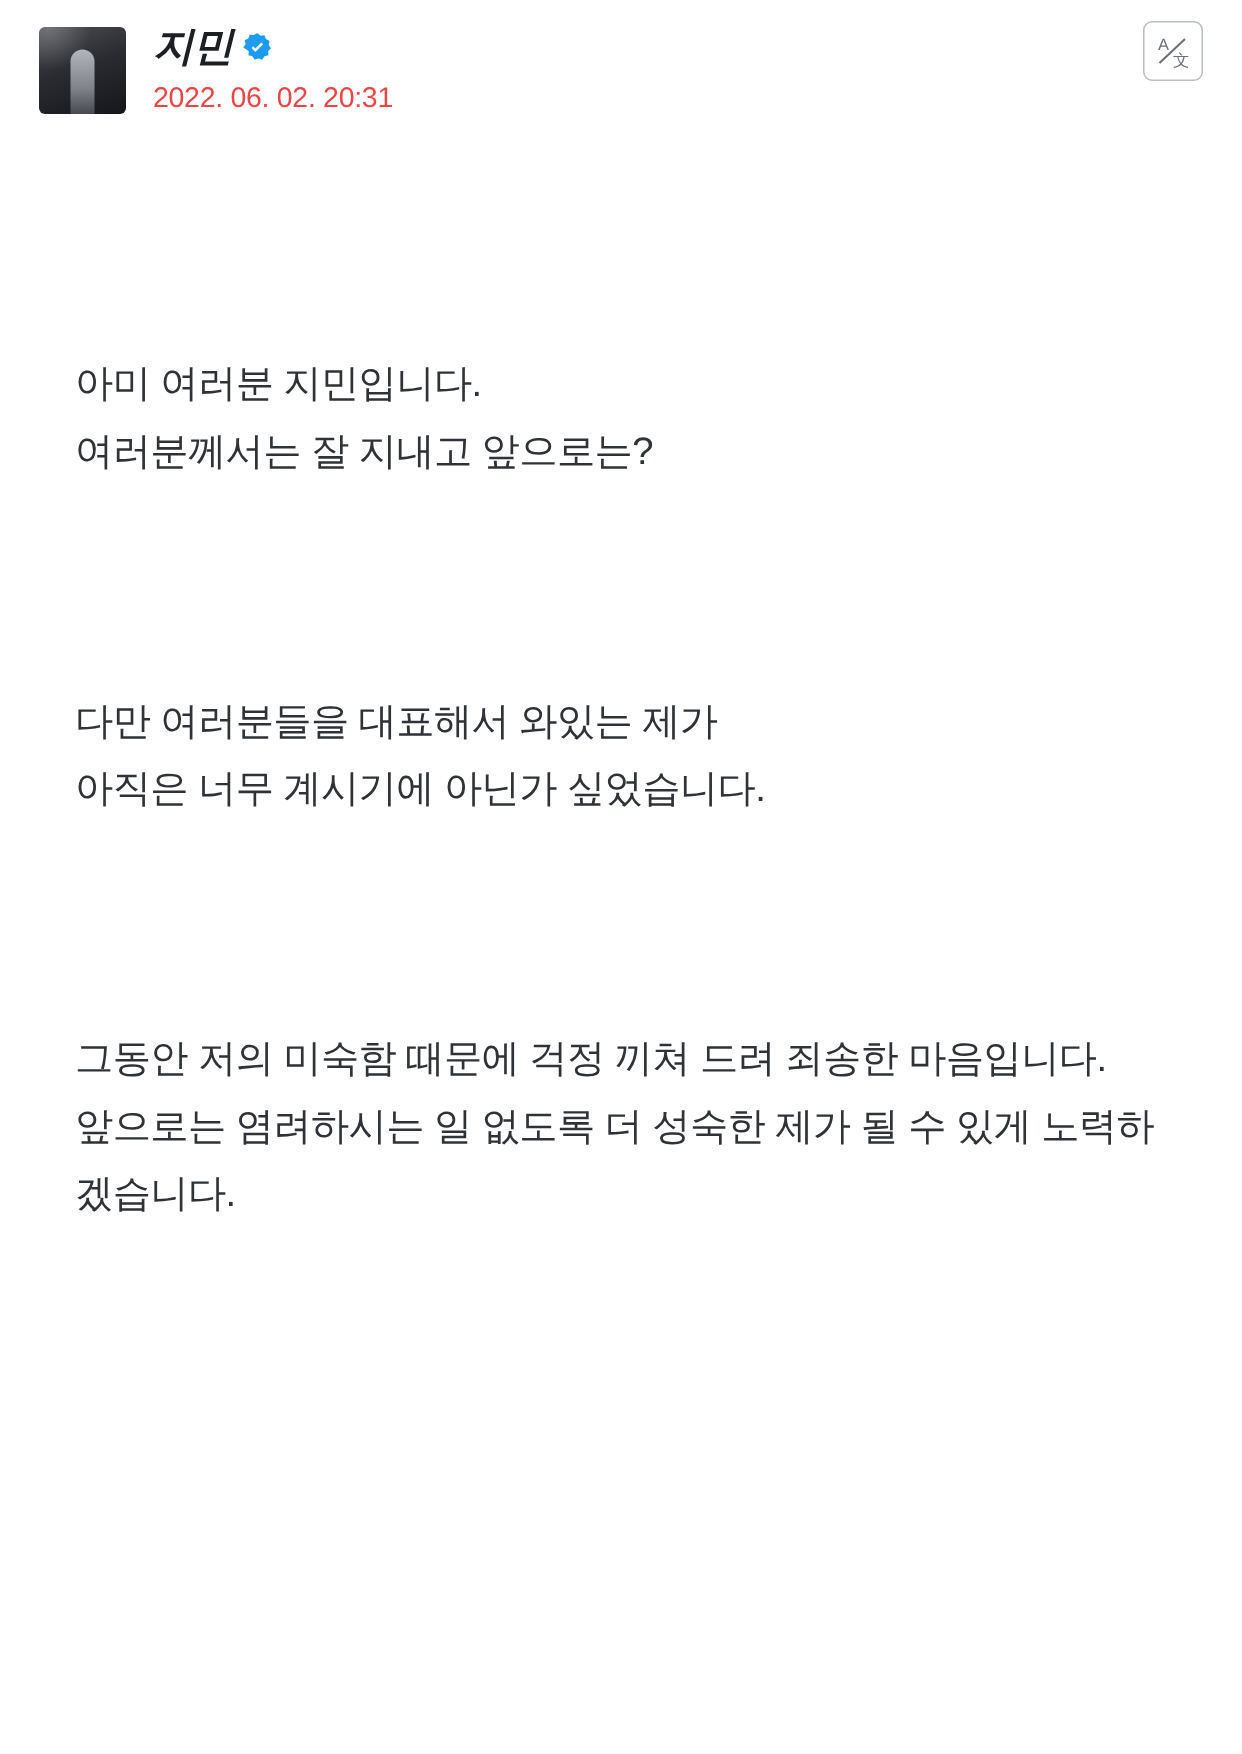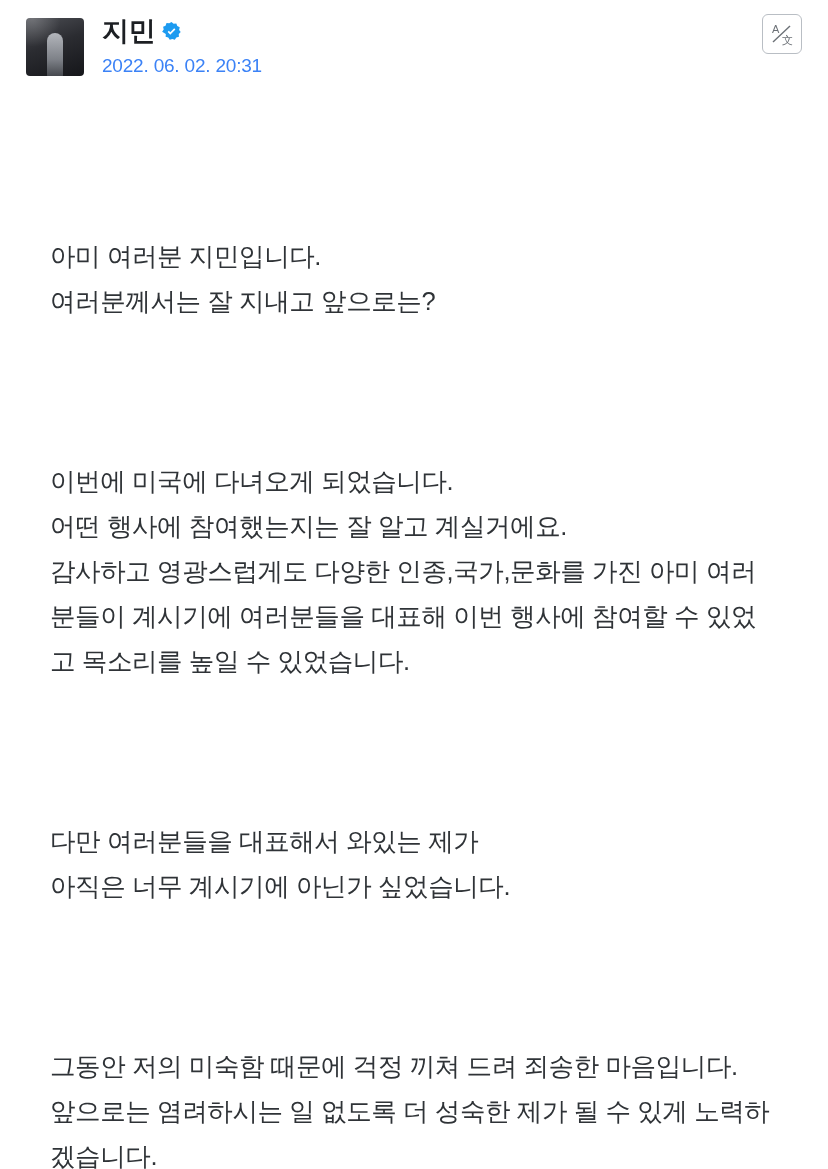--- a/index.html
+++ b/index.html
@@ -63,39 +63,40 @@
   .header-text {
     margin-left: 18px;
     padding-top: 2px;
     min-width: 0;
   }
   .name-row {
     display: flex;
     align-items: center;
     gap: 6px;
     height: 30px;
+    font-style: italic;
   }
   .author-name {
     font-size: 27px;
     font-weight: bold;
     color: #1c1f23;
     letter-spacing: -0.3px;
     line-height: 30px;
   }
   .verified-badge {
     width: 21px;
     height: 21px;
     position: relative;
     display: inline-block;
   }
   .verified-badge svg { display: block; }
   .timestamp {
     margin-top: 9px;
     font-size: 19px;
-    color: #3b82f6;
+    color: #ef4444;
     letter-spacing: -0.2px;
     line-height: 22px;
   }
 
   .translate-btn {
     position: absolute;
     right: 26px;
     top: 14px;
     width: 40px;
     height: 40px;
@@ -153,23 +154,20 @@
         <text x="3" y="12" font-family="Liberation Sans, sans-serif" font-size="11" fill="#6b7076">A</text>
         <line x1="4" y1="21" x2="21" y2="5" stroke="#6b7076" stroke-width="1.4"></line>
         <text x="13" y="23" font-family="Liberation Sans, sans-serif" font-size="11" fill="#6b7076">文</text>
       </svg>
     </div>
   </div>
 
   <div class="post-body">
     <p class="para">아미 여러분 지민입니다.
 여러분께서는 잘 지내고 앞으로는?</p>
-    <p class="para">이번에 미국에 다녀오게 되었습니다.
-어떤 행사에 참여했는지는 잘 알고 계실거에요.
-감사하고 영광스럽게도 다양한 인종,국가,문화를 가진 아미 여러분들이 계시기에 여러분들을 대표해 이번 행사에 참여할 수 있었고 목소리를 높일 수 있었습니다.</p>
     <p class="para">다만 여러분들을 대표해서 와있는 제가
 아직은 너무 계시기에 아닌가 싶었습니다.</p>
     <p class="para">그동안 저의 미숙함 때문에 걱정 끼쳐 드려 죄송한 마음입니다.
 앞으로는 염려하시는 일 없도록 더 성숙한 제가 될 수 있게 노력하겠습니다.</p>
     
     
   </div>
 
 </div>
 

